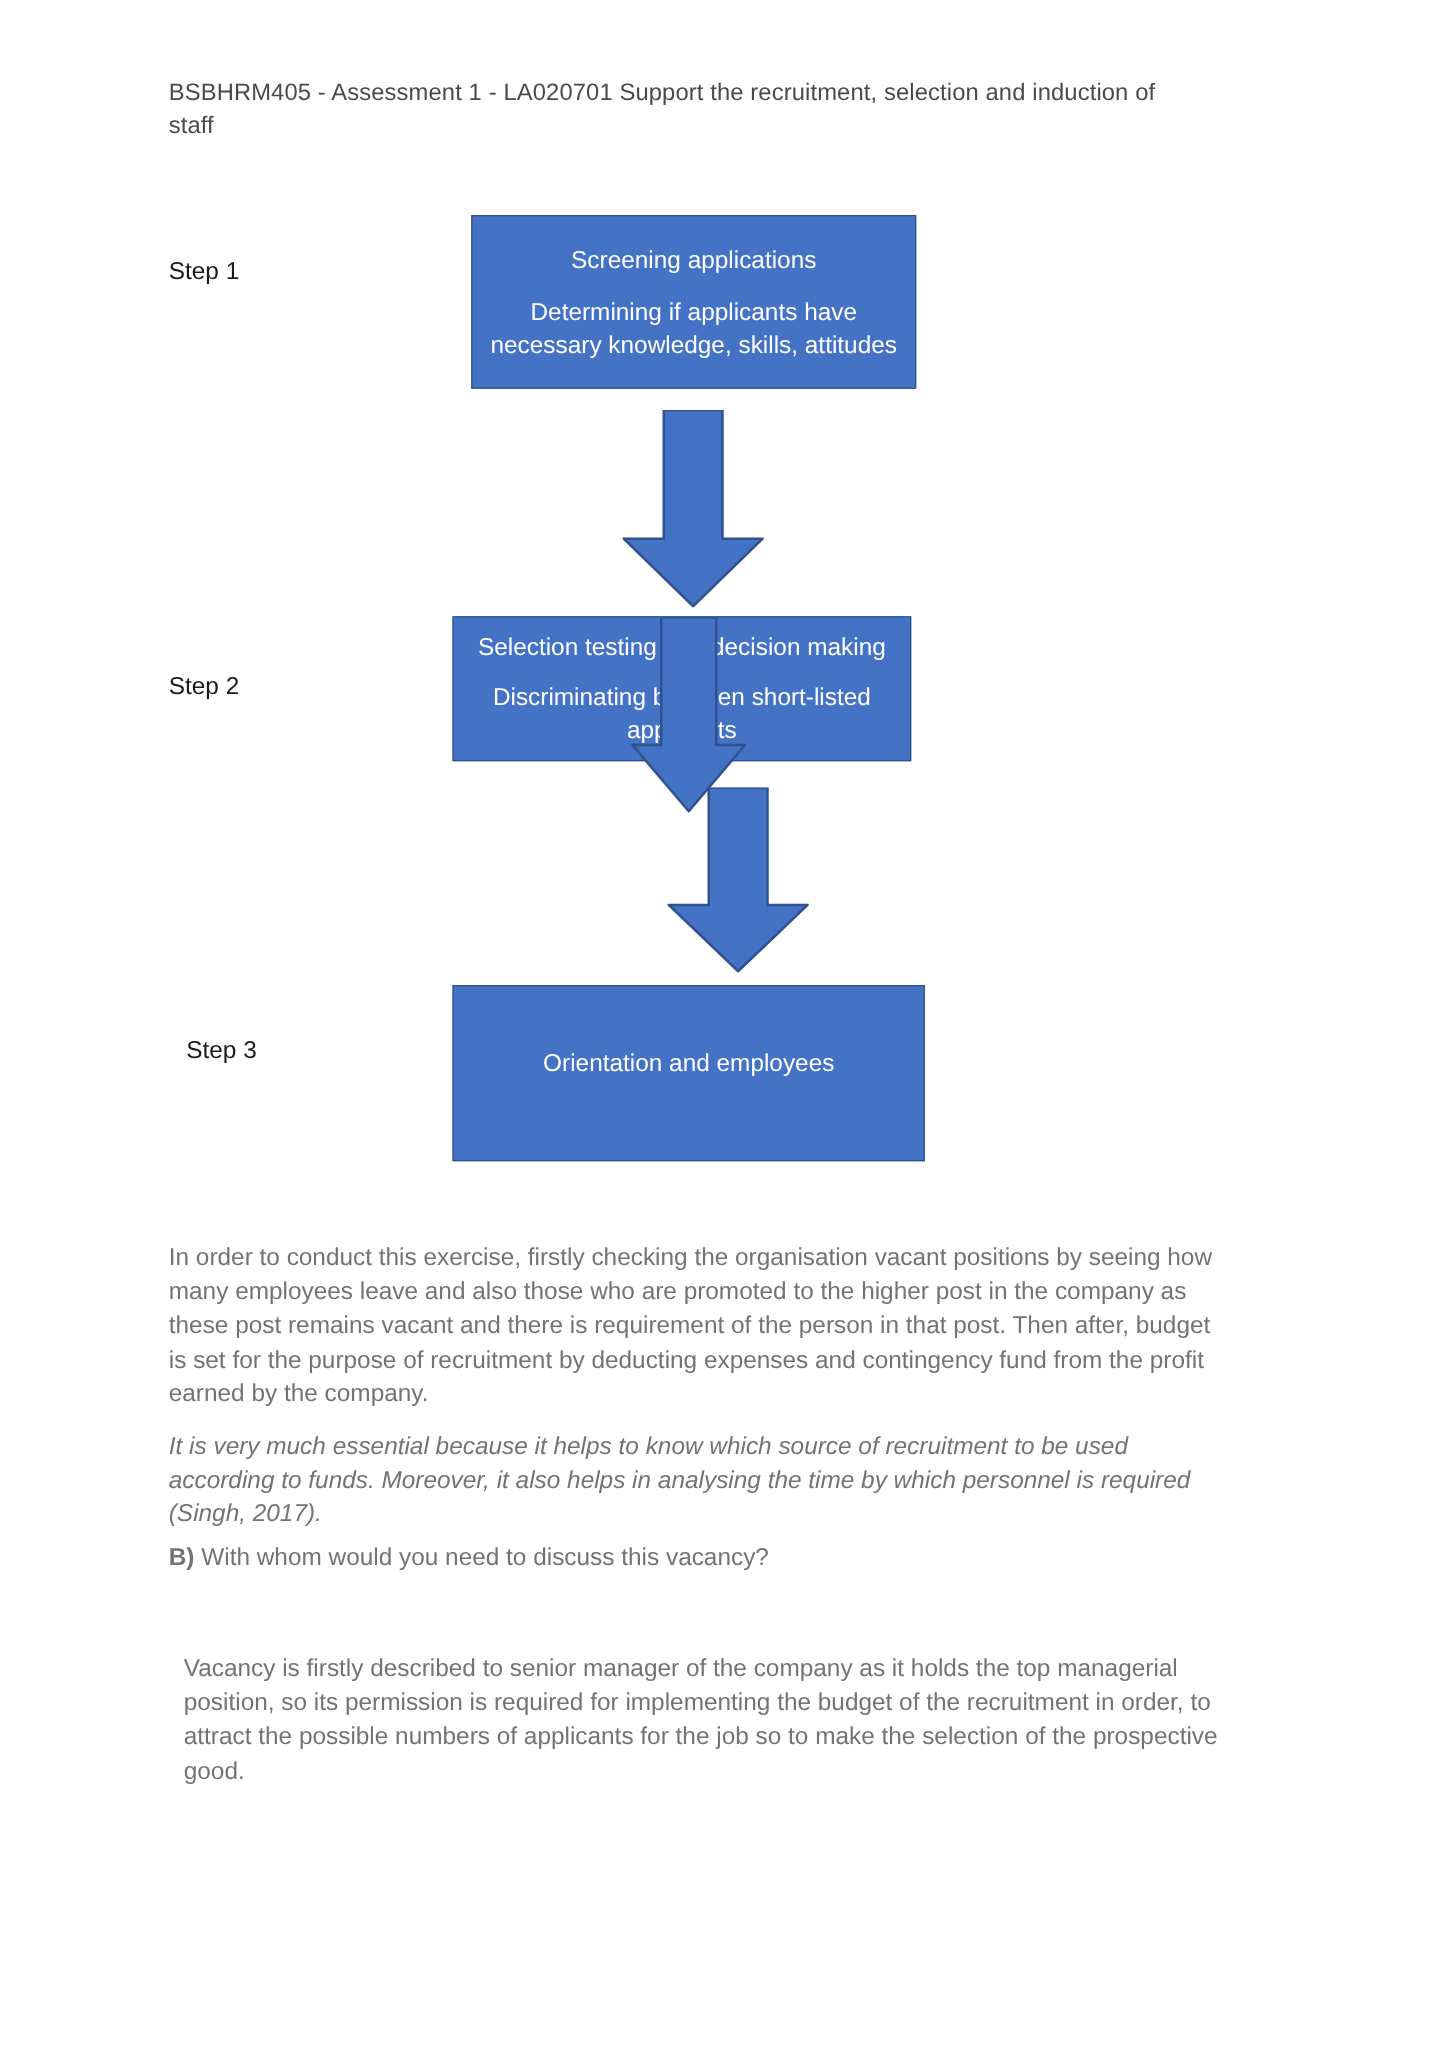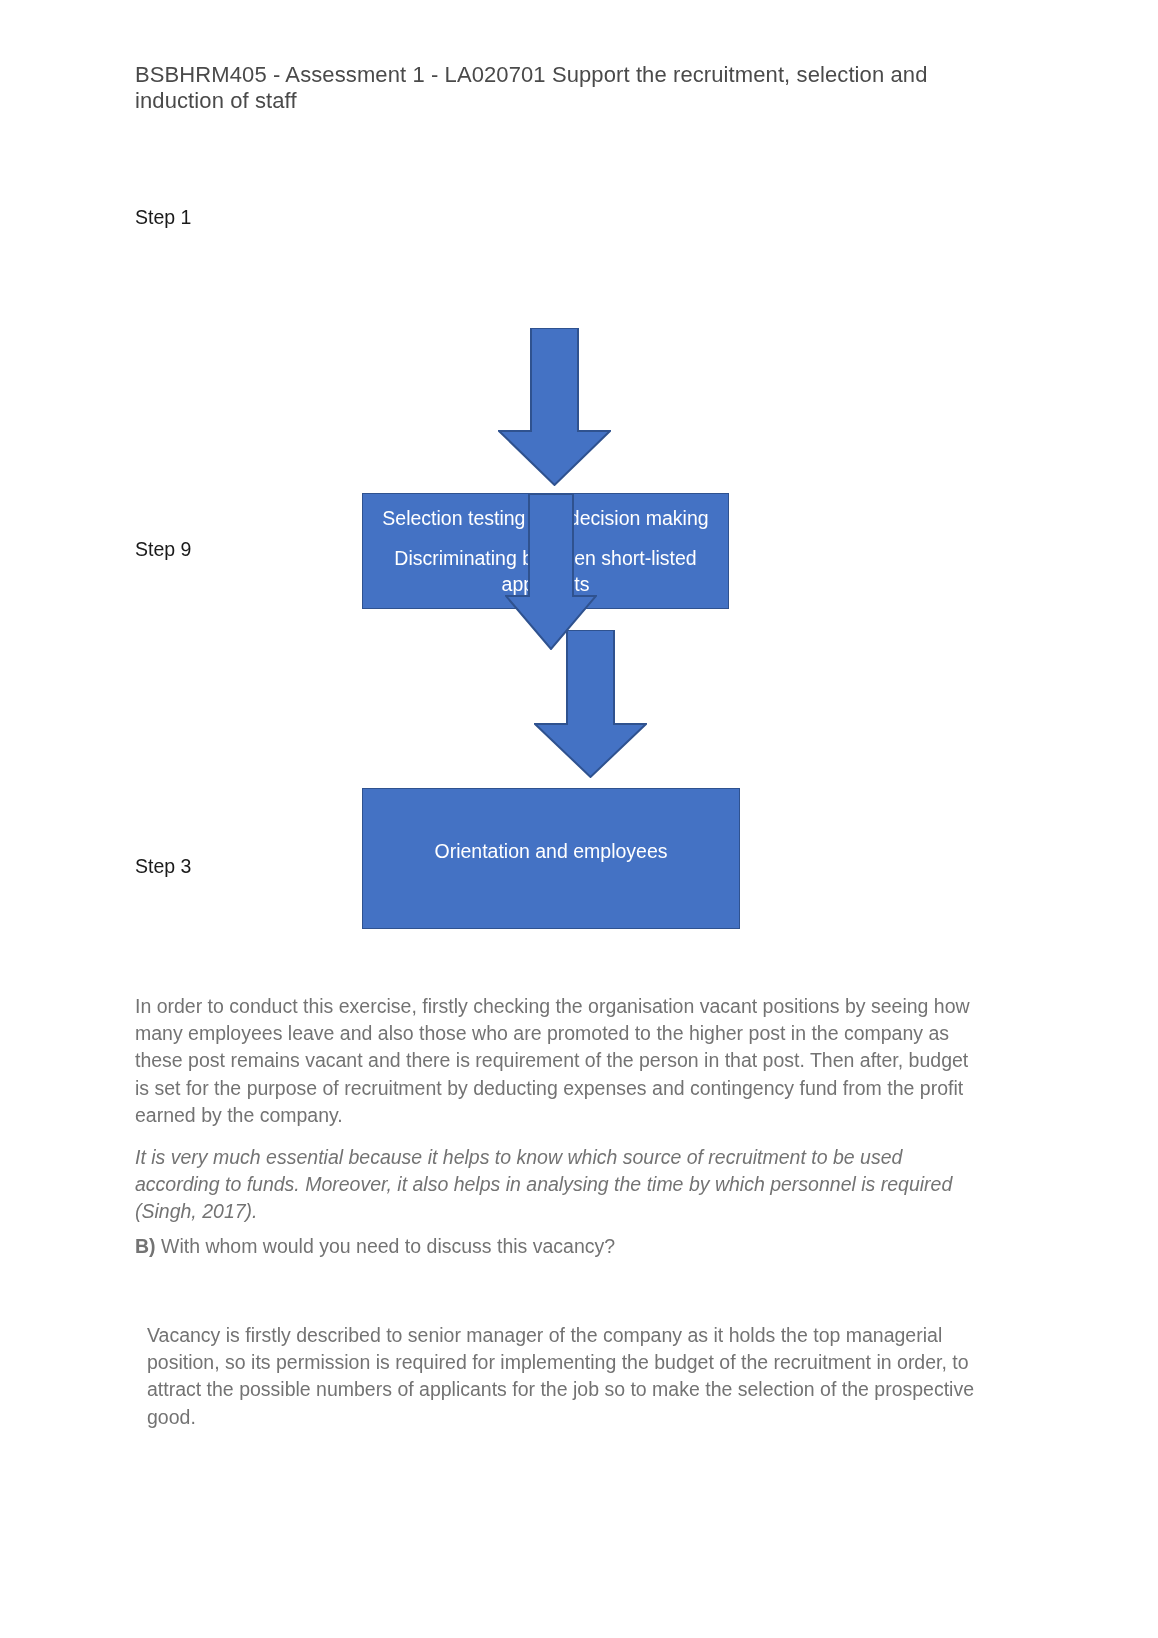--- a/index.html
+++ b/index.html
@@ -15,21 +15,21 @@
     color: #000000;
     overflow: hidden;
   }
 
   
   .doc-header {
     position: absolute;
     left: 135px;
     top: 62px;
     width: 830px;
-    font-size: 22px;
+    font-size: 19px;
     line-height: 26px;
     color: #4a4a4a;
     letter-spacing: 0.1px;
   }
 
   
   .flow {
     position: absolute;
     left: 0;
     top: 0;
@@ -39,21 +39,21 @@
 
   .step-label {
     position: absolute;
     font-size: 19.5px;
     line-height: 24px;
     color: #1a1a1a;
     white-space: nowrap;
   }
   .step-label-1 { left: 135px; top: 205px; }
   .step-label-2 { left: 135px; top: 537px; }
-  .step-label-3 { left: 135px; top: 828px; margin-top: 26px; }
+  .step-label-3 { left: 149px; top: 828px; }
 
   .flow-box {
     position: absolute;
     box-sizing: border-box;
     background: #4472C4;
     border: 1.5px solid #2F528F;
     color: #ffffff;
     text-align: center;
     display: flex;
     flex-direction: column;
@@ -105,23 +105,27 @@
   .para-3 .q-label { font-weight: bold; }
 </style>
 </head>
 <body>
 
 <div class="doc-header">BSBHRM405 - Assessment 1 - LA020701 Support the recruitment, selection and induction of staff</div>
 
 <div class="flow">
 
   <div class="step-label step-label-1">Step 1</div>
-  <div class="step-label step-label-2">Step 9</div>
+  <div class="step-label step-label-2">Step 2</div>
   <div class="step-label step-label-3">Step 3</div>
 
+  <div class="flow-box box-1">
+    <div class="box-title">Screening applications</div>
+    <div class="box-body">Determining if applicants have necessary knowledge, skills, attitudes</div>
+  </div>
 
   <div class="arrow arrow-1">
     <svg width="113" height="158" viewBox="0 0 113 158">
       <polygon points="33,0 80,0 80,103 112,103 56.5,157 1,103 33,103" fill="#4472C4" stroke="#2F528F" stroke-width="2"></polygon>
     </svg>
   </div>
 
   <div class="flow-box box-2">
     <div class="box-title">Selection testing and decision making</div>
     <div class="box-body">Discriminating between short-listed applicants</div>

